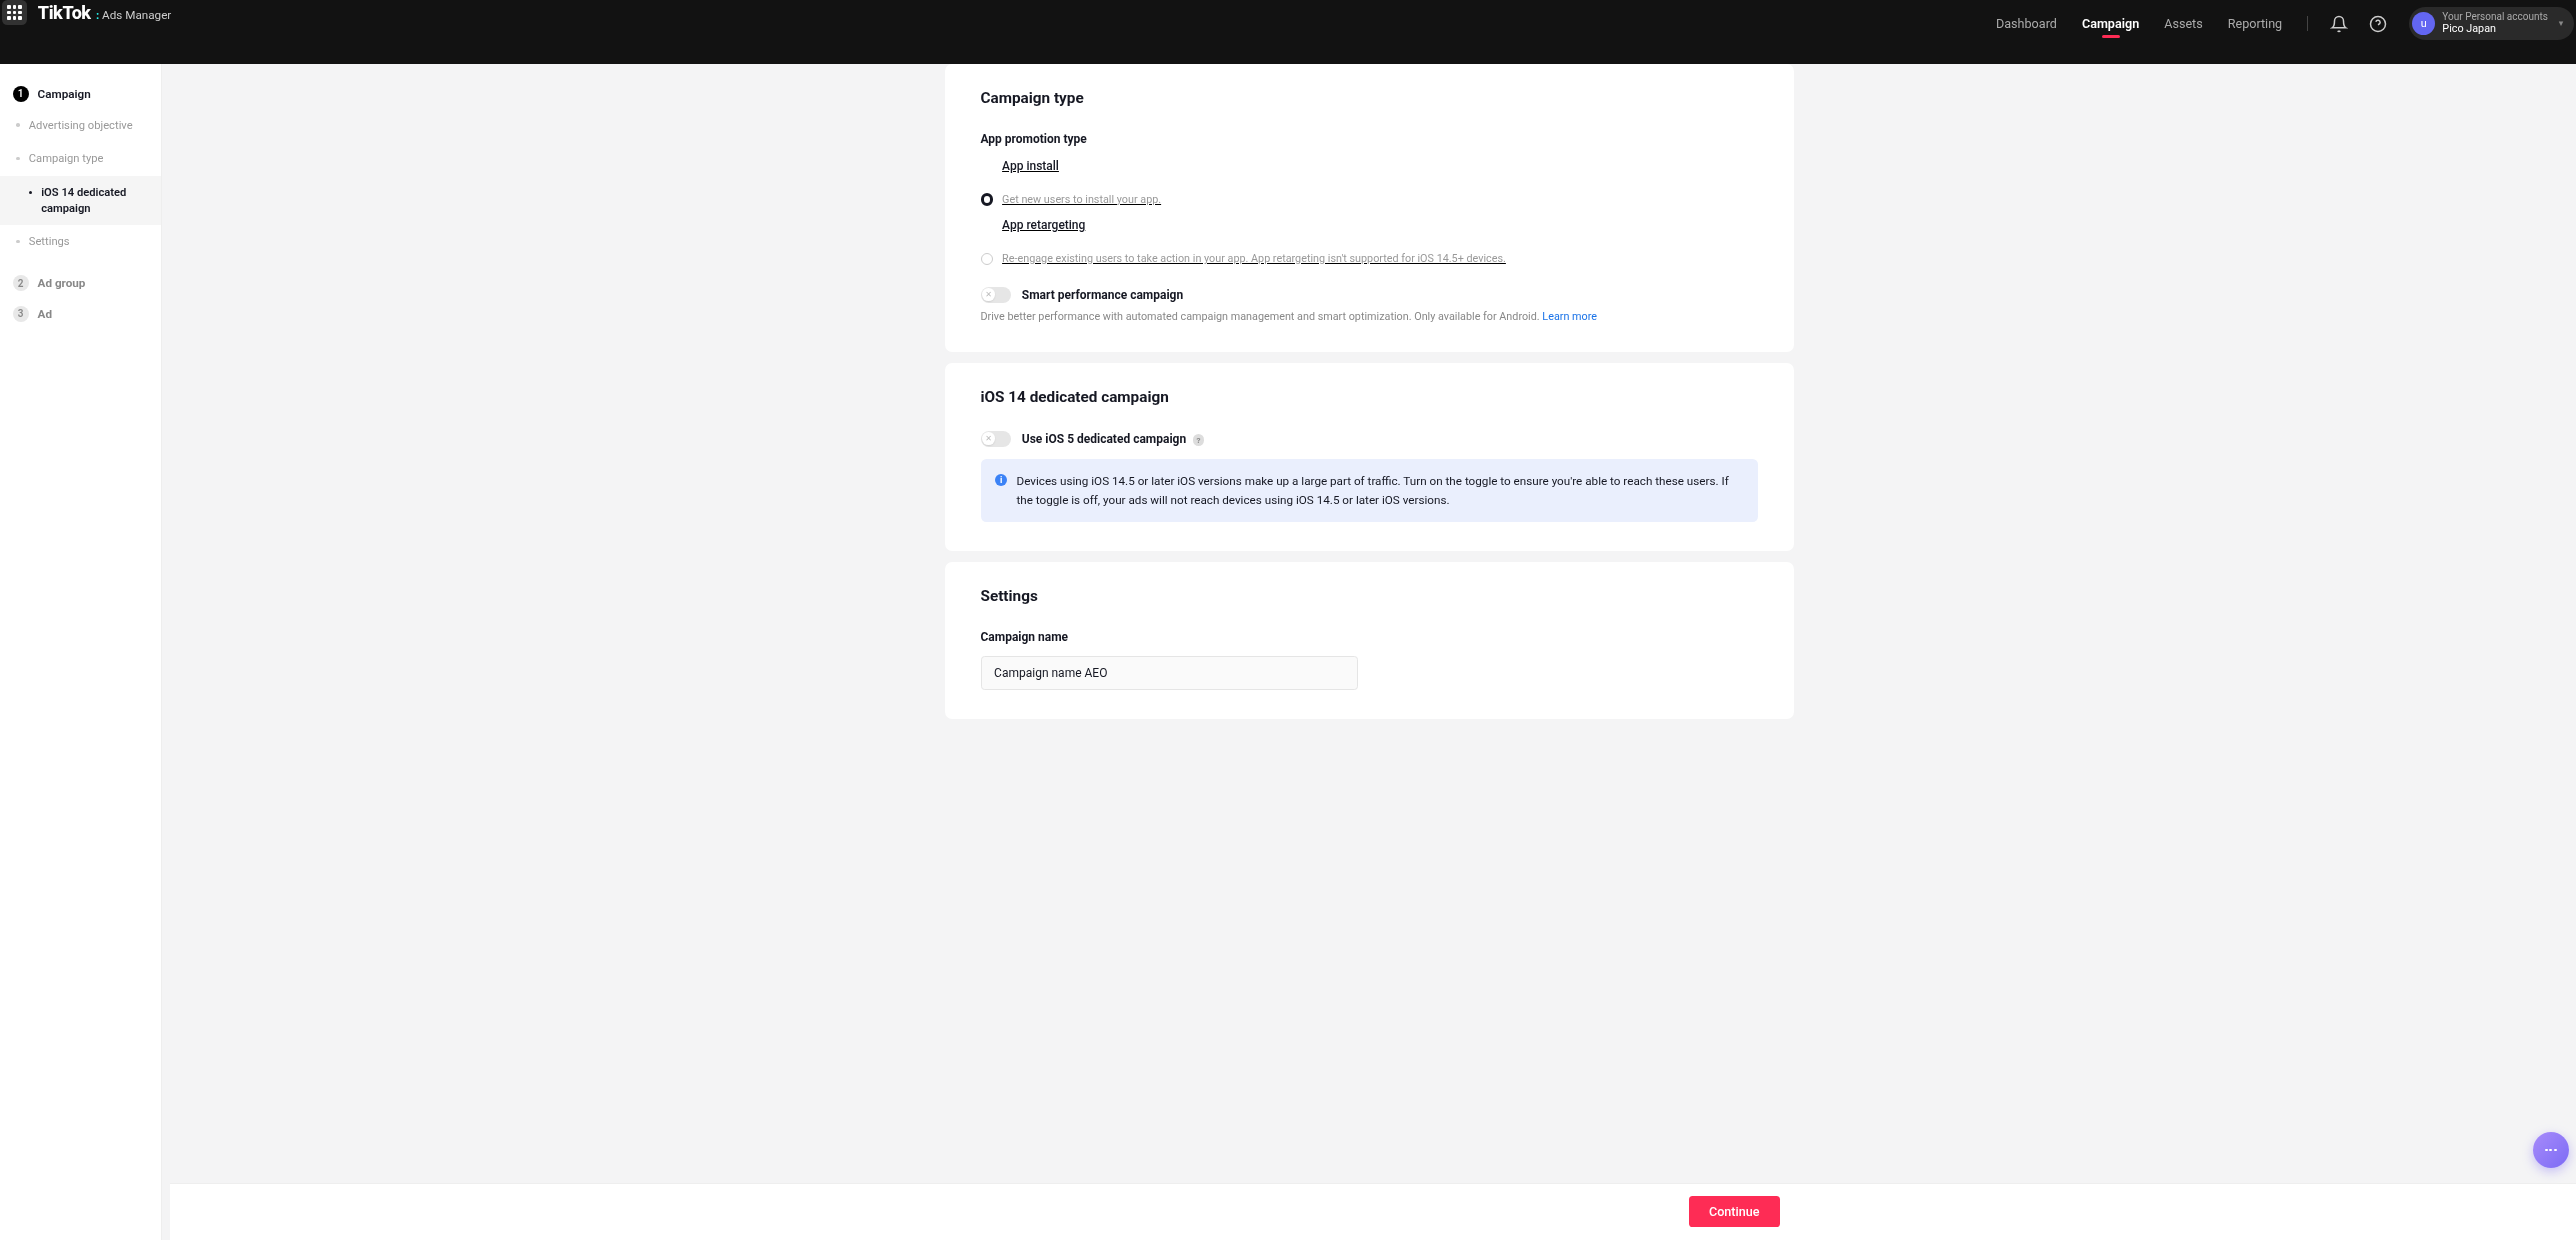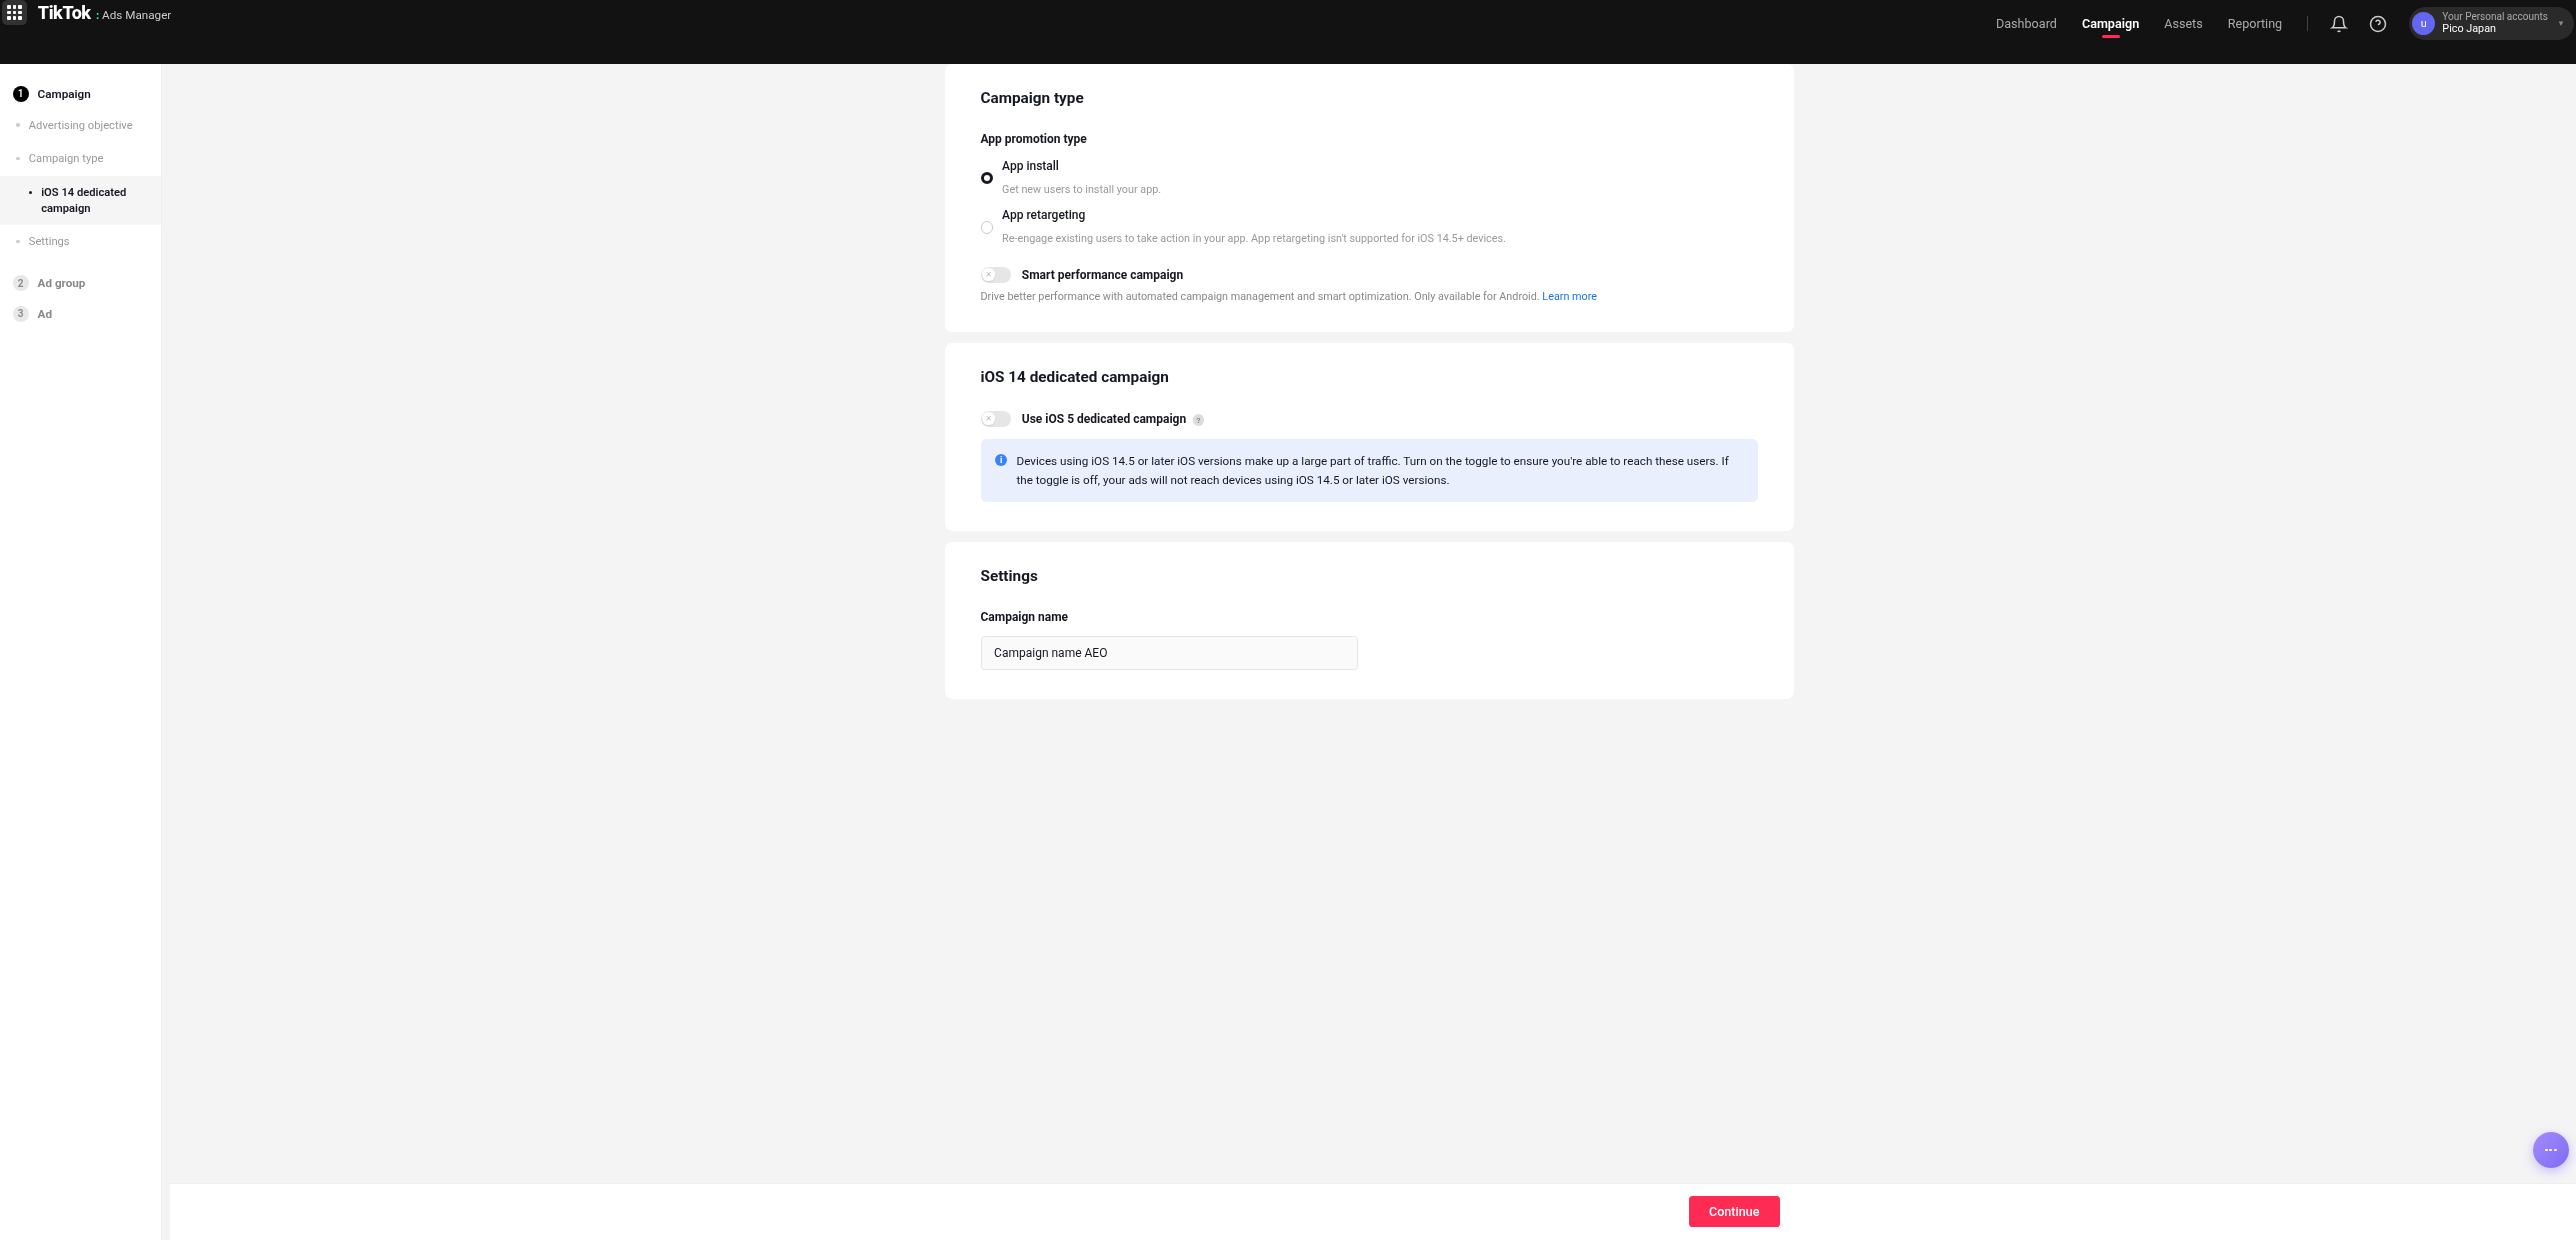--- a/index.html
+++ b/index.html
@@ -53,26 +53,26 @@
     .sub-item.active { background: #f5f5f5; color: #161823; font-weight: 600;
       margin-left: -12.6px; padding-left: 12.6px; }
     .sub-item.active .dot { background: #161823; margin-left: 16px; }
 
     .main { flex: 1; overflow-y: auto; padding: 0 0 72px 0; position: relative; }
     .content { max-width: 849px; margin: 0 auto; }
     .card { background: #fff; border-radius: 7.2px; padding: 25px 36px 29px; margin-bottom: 10.8px; }
     .card h2 { font-size: 15.3px; font-weight: 700; color: #161823; margin-bottom: 25px; }
     .field-label { font-size: 12px; font-weight: 700; color: #161823; margin-bottom: 12.6px; }
     
-    .radio-row { display: flex; align-items: center; gap: 9px; margin-bottom: 12.6px; cursor: pointer; }
+    .radio-row { display: flex; align-items: flex-end; gap: 9px; margin-bottom: 12.6px; cursor: pointer; text-decoration: underline; }
     .radio { width: 12.6px; height: 12.6px; border: 1.8px solid #ccc; border-radius: 50%;
       flex-shrink: 0; margin-top: 1.8px; position: relative; }
     .radio.on { border-color: #161823; border-width: 3.6px; }
     .radio-label { font-size: 12px; color: #161823; font-weight: 500; }
-    .radio-desc { font-size: 10.8px; color: #999; margin-top: 10px; }
+    .radio-desc { font-size: 10.8px; color: #999; margin-top: 20px; }
     
     .toggle-row { display: flex; align-items: center; gap: 10.8px; margin-top: 21.5px; }
     .toggle { width: 30.5px; height: 16px; background: #e6e6e6; border-radius: 9px;
       position: relative; cursor: pointer; flex-shrink: 0; }
     .toggle-knob { width: 12.6px; height: 12.6px; background: #fff; border-radius: 50%;
       position: absolute; top: 1.8px; left: 1.8px; display: flex; align-items: center;
       justify-content: center; font-size: 8px; color: #bbb; box-shadow: 0 0.9px 1.8px rgba(0,0,0,0.1); }
     .toggle-label { font-size: 12px; font-weight: 700; color: #161823; }
     .toggle-desc { font-size: 10.8px; color: #888; margin-top: 7.2px; }
     .link { color: #1a73e8; cursor: pointer; }

